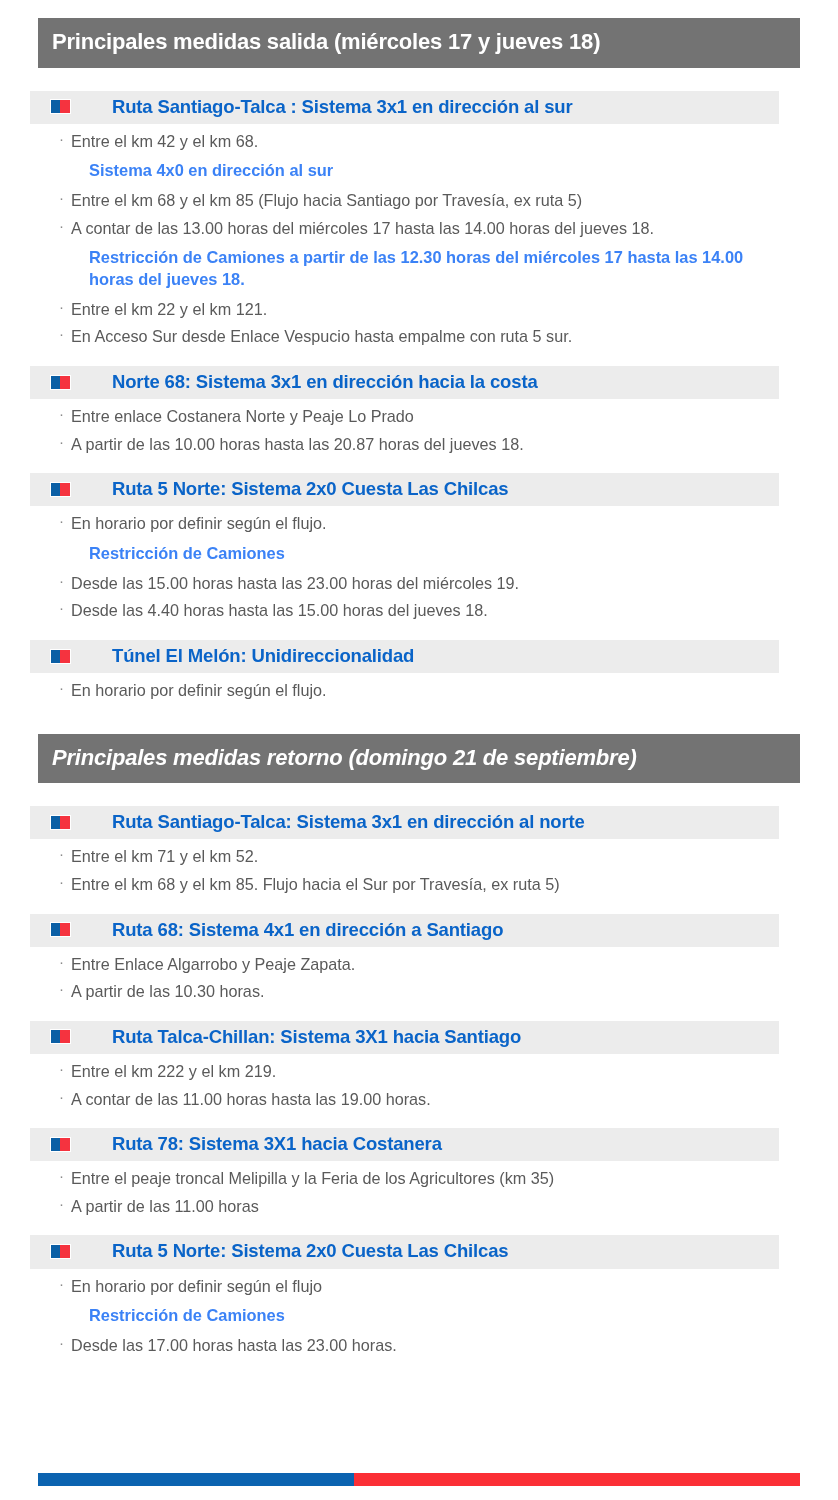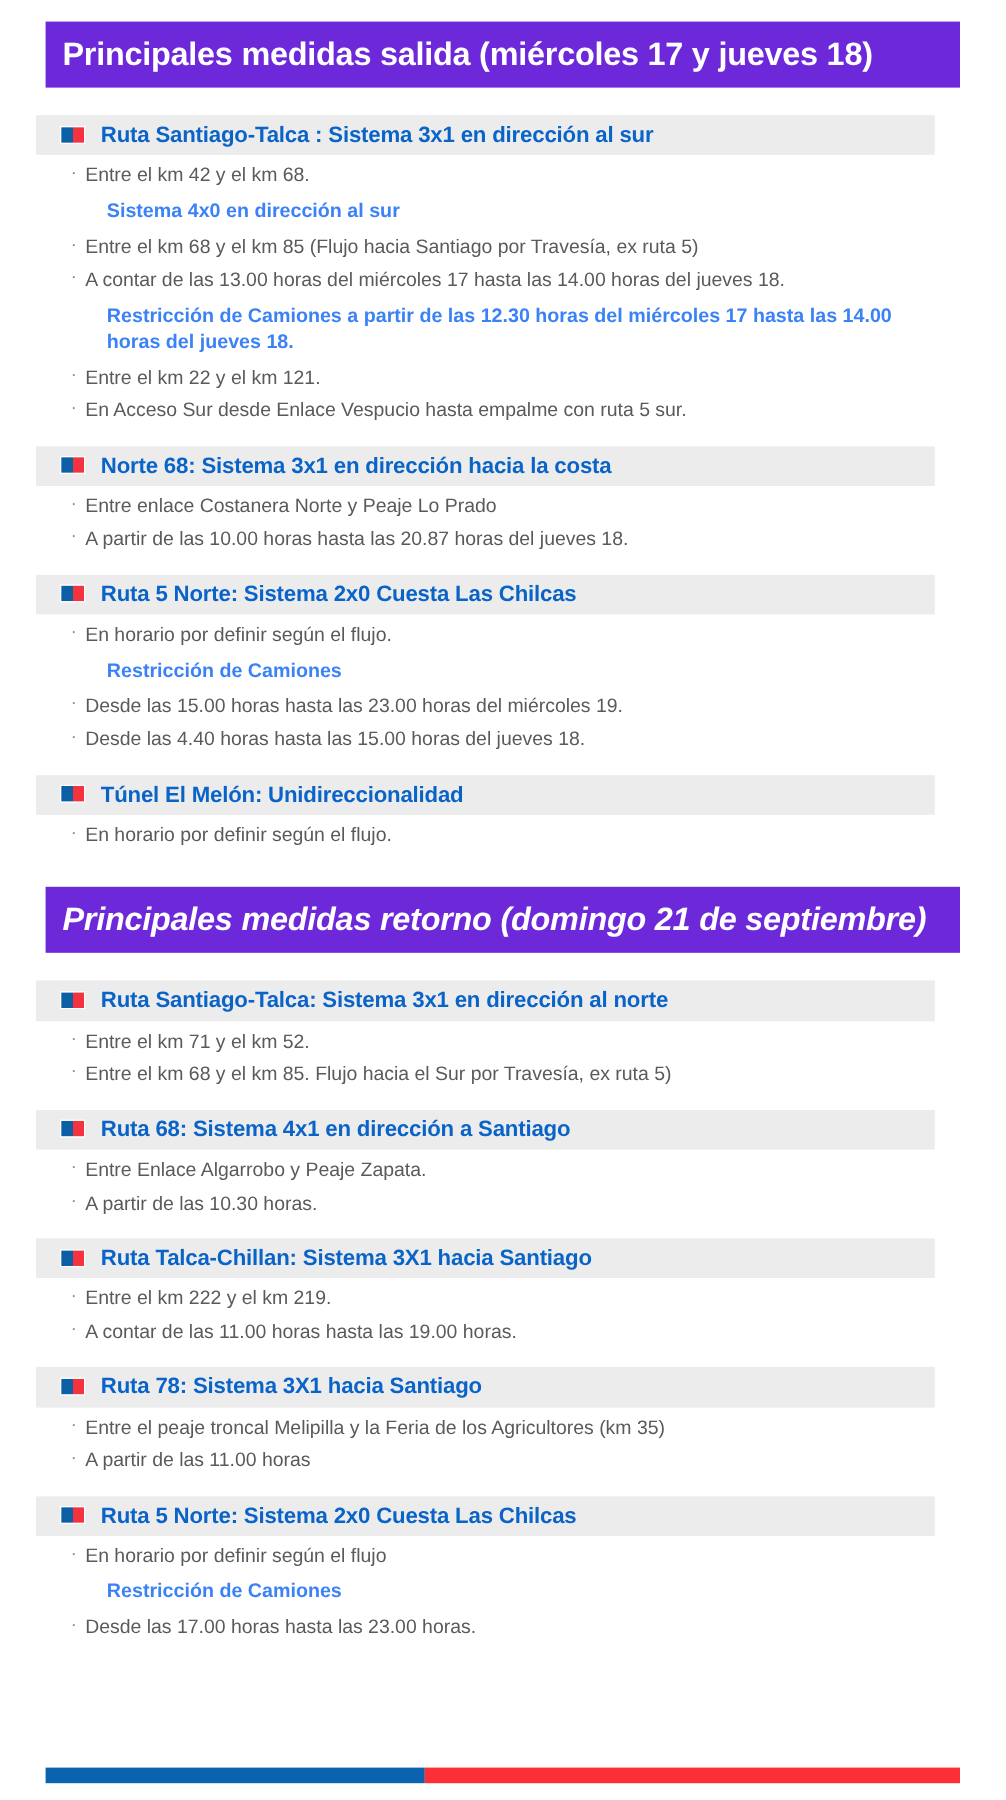--- a/index.html
+++ b/index.html
@@ -18,40 +18,41 @@
     position: relative;
     width: 838px;
     height: 1500px;
     background: #ffffff;
     box-sizing: border-box;
   }
 
   
   .band {
     margin: 0 38px 0 38px;
-    background: #6d28d9;
+    background: #737373;
     color: #ffffff;
-    font-size: 27px;
+    font-size: 22px;
     font-weight: bold;
     letter-spacing: -0.2px;
     padding: 12px 0 13px 14px;
     line-height: 1.12;
     box-sizing: border-box;
   }
   .band-1 { margin-top: 18px; }
   .band-2 { margin-top: 14px; font-style: italic; }
 
   
   .section { margin: 0 38px 0 30px; }
   .section-header {
     background: #ececec;
     display: flex;
     align-items: center;
     padding: 5px 0 6px 20px;
     margin-right: 21px;
+    gap: 28px;
   }
   .flag-icon {
     width: 21px;
     height: 15px;
     display: inline-block;
     flex: 0 0 auto;
     margin-right: 13px;
     background: linear-gradient(to right, #0b5fa5 0 50%, #f5333f 50% 100%);
     border: 1px solid #ffffff;
     box-sizing: border-box;
@@ -257,21 +258,21 @@
           <div class="line">
             <span class="bullet">·</span>
             <span class="text">A contar de las 11.00 horas hasta las 19.00 horas.</span>
           </div>
         </div>
       </div>
       <div class="gap-sm"></div>
       <div class="section">
         <div class="section-header">
           <span class="flag-icon"></span>
-          <span class="section-title">Ruta 78: Sistema 3X1 hacia Santiago</span>
+          <span class="section-title">Ruta 78: Sistema 3X1 hacia Costanera</span>
         </div>
         <div class="lines">
           <div class="line">
             <span class="bullet">·</span>
             <span class="text">Entre el peaje troncal Melipilla y la Feria de los Agricultores (km 35)</span>
           </div>
           <div class="line">
             <span class="bullet">·</span>
             <span class="text">A partir de las 11.00 horas</span>
           </div>

